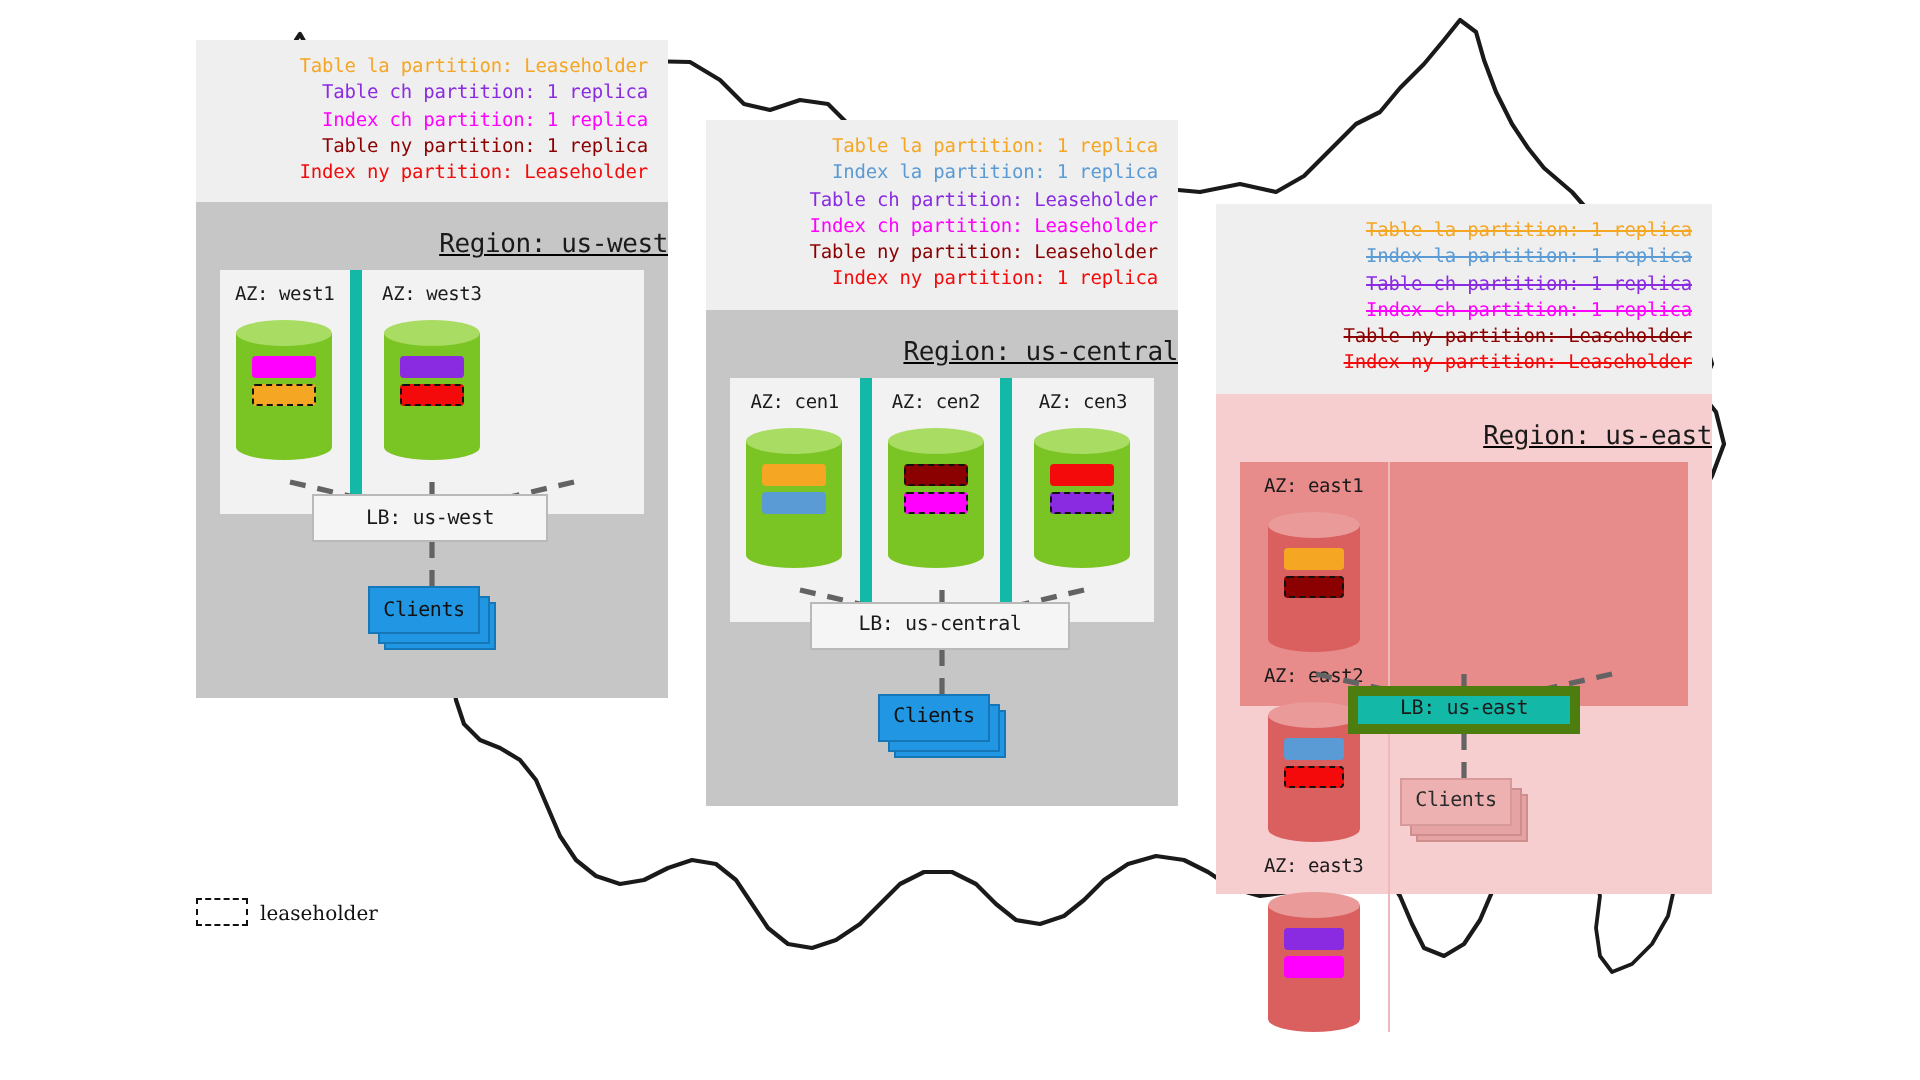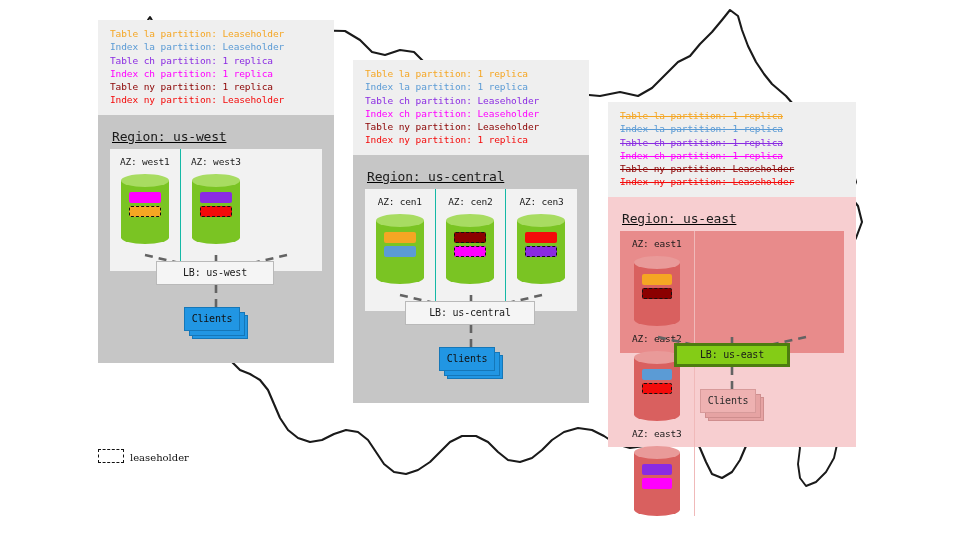--- a/index.html
+++ b/index.html
@@ -6,59 +6,59 @@
   body{
     width:960px;height:540px;background:#ffffff;overflow:hidden;position:relative;
     font-family:"DejaVu Sans Mono","Liberation Mono",monospace;
   }
   #stage{position:absolute;left:0;top:0;width:960px;height:540px;}
 
   
   #map{position:absolute;left:0;top:0;width:960px;height:540px;z-index:0;}
 
   
-  .panel{position:absolute;z-index:2;}
+  .panel{position:absolute;z-index:2;text-align:right;}
   .legend-box{
     background:#efefef;padding:7px 10px 8px 12px;box-sizing:border-box;
     font-size:9.5px;line-height:13.3px;letter-spacing:-0.1px;white-space:nowrap;
   }
   .legend-line{display:block;}
   .legend-line.struck{text-decoration:line-through;}
 
   .region-body{background:#c6c6c6;box-sizing:border-box;padding:0;position:relative;text-decoration:underline;}
   .region-body.down{background:#f7ced0;}
   .region-title{
     font-size:13px;color:#1a1a1a;padding:14px 0 0 14px;letter-spacing:-0.2px;
   }
 
   .az-row{position:absolute;display:flex;background:#f2f2f2;}
   .az-row.down{background:#e88b8b;}
   .az-cell{
-    position:relative;box-sizing:border-box;border-right:1px solid #14b8a6;
+    position:relative;box-sizing:border-box;border-right:6px solid #14b8a6;
     display:flex;flex-direction:column;align-items:center;
   }
   .az-row.down .az-cell{border-right:1px solid #f0b9b9;}
   .az-cell:last-child{border-right:none;}
   .az-label{font-size:9.5px;color:#1a1a1a;margin-top:7px;letter-spacing:-0.2px;white-space:nowrap;}
 
   
   .db{position:relative;margin-top:7px;}
   .db-body{position:absolute;left:0;top:0;width:100%;height:100%;}
   .db-bars{position:absolute;left:0;right:0;top:0;display:flex;flex-direction:column;
            align-items:center;gap:3px;}
   .bar{box-sizing:border-box;border-radius:2px;}
   .bar.lease{border:1.6px dashed #111111;}
 
   
   .lb{
     position:absolute;background:#f5f5f5;border:1px solid #b9b9b9;
     font-size:10px;color:#1a1a1a;display:flex;align-items:center;justify-content:center;
     box-sizing:border-box;letter-spacing:-0.2px;white-space:nowrap;z-index:6;
   }
-  .lb.down{background:#84cc16;border:3px solid #4d7c0f;}
+  .lb.down{background:#14b8a6;border:5px solid #4d7c0f;}
 
   .clients-wrap{position:absolute;z-index:6;padding-left:42px;}
   .clients-shadow{position:absolute;background:#2196e3;border:1px solid #1577b8;box-sizing:border-box;}
   .clients-shadow.down{background:#e6a3a3;border:1px solid #cf8e8e;}
   .clients-front{
     position:absolute;left:0;top:0;background:#2196e3;border:1px solid #1577b8;
     display:flex;align-items:center;justify-content:center;box-sizing:border-box;
     font-size:10px;color:#111;letter-spacing:-0.2px;
   }
   .clients-front.down{background:#eeb1b1;border:1px solid #d79a9a;color:#2b2b2b;}
@@ -94,21 +94,20 @@
          L108,140 L112,128 L118,118 L124,108 L128,96 L130,84 L134,72 L140,60 L146,46
          L148,32 Z"></path>
     <path fill="none" stroke="#1a1a1a" stroke-width="1.9" stroke-linejoin="round" stroke-linecap="round" d="M786,352 L800,360 L812,372 L822,386 L830,402 L836,420 L838,440 L834,458
          L826,472 L816,482 L806,486 L800,478 L798,464 L800,448 L796,432 L790,416
          L784,400 L780,384 L780,368 Z"></path>
   </svg>
 
   <div class="panel" style="left:98px;top:20px;width:236px;">
     <div class="legend-box">
       <span class="legend-line" style="color: rgb(245, 166, 35);">Table la partition: Leaseholder</span>
-      <span class="legend-line" style="color: rgb(91, 155, 213);">Index la partition: Leaseholder</span>
       <span class="legend-line" style="color: rgb(138, 43, 226);">Table ch partition: 1 replica</span>
       <span class="legend-line" style="color: rgb(255, 0, 255);">Index ch partition: 1 replica</span>
       <span class="legend-line" style="color: rgb(139, 0, 0);">Table ny partition: 1 replica</span>
       <span class="legend-line" style="color: rgb(244, 10, 10);">Index ny partition: Leaseholder</span>
     </div>
     <div class="region-body" style="height:248px;">
       <div class="region-title">Region: us-west</div>
       <div class="az-row" style="left:12px;top:34px;width:212px;height:122px;">
         <div class="az-cell" style="width:70.6px;">
           <div class="az-label">AZ: west1</div>

